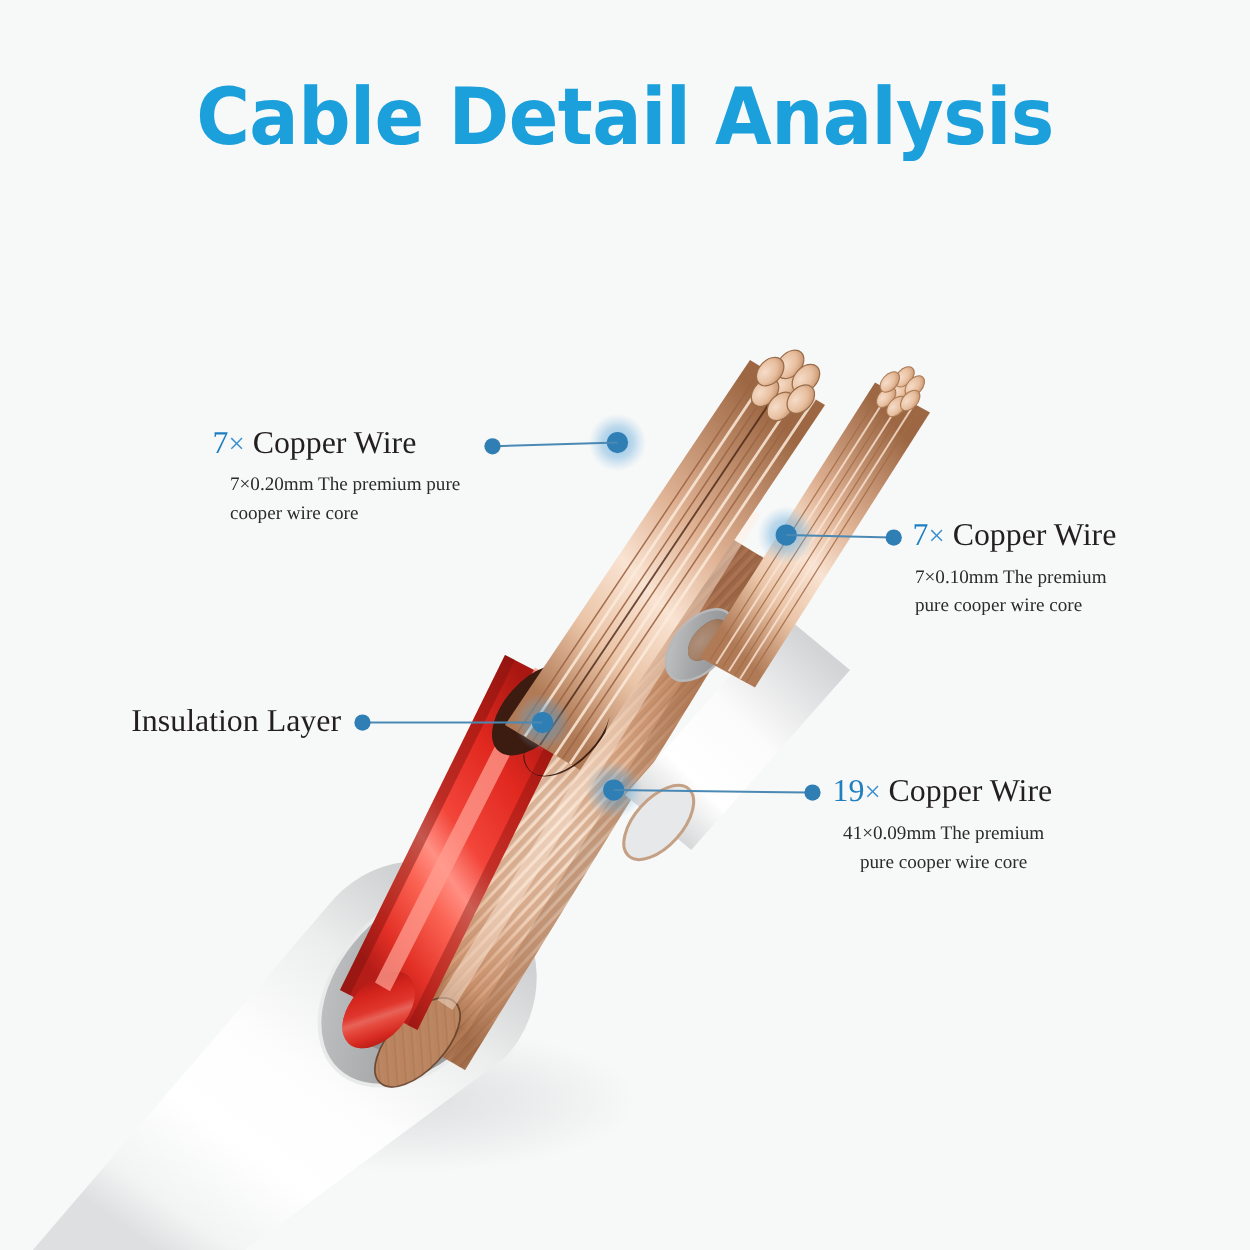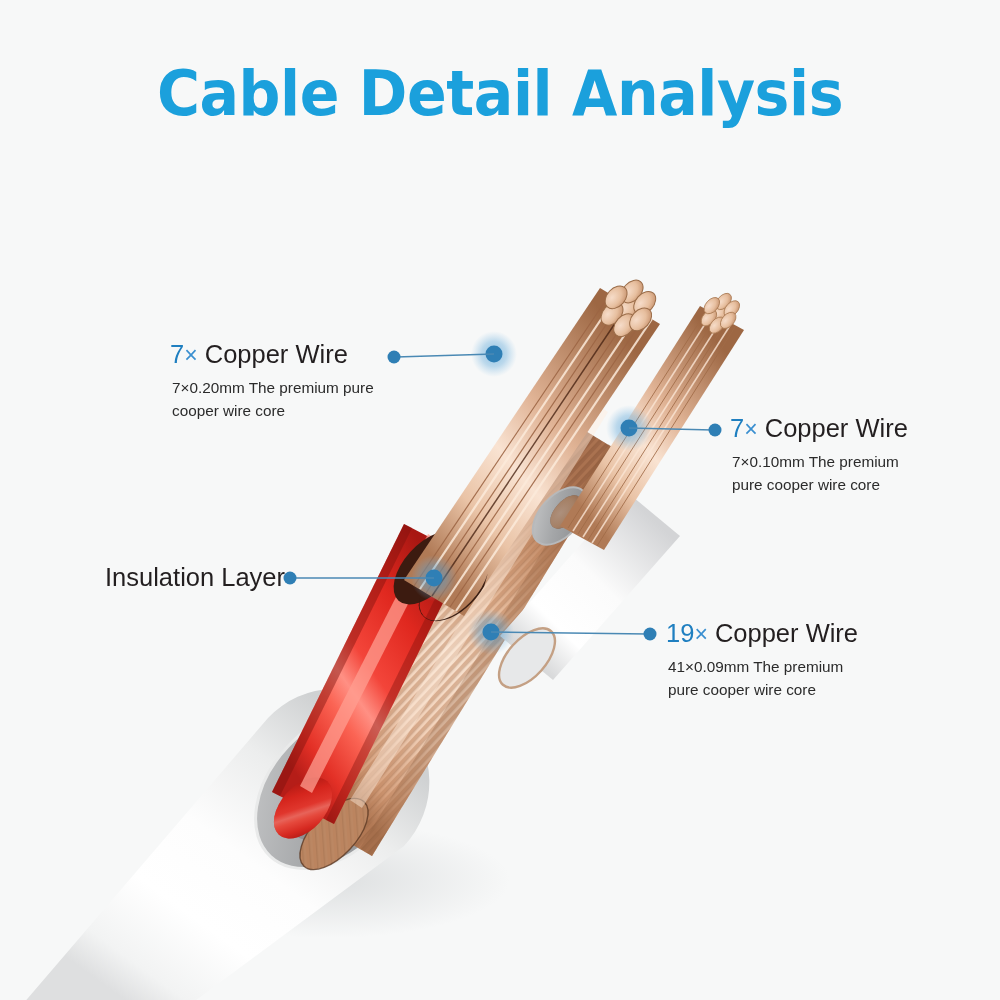--- a/index.html
+++ b/index.html
@@ -23,42 +23,42 @@
     font-size:63px;
     letter-spacing:-0.5px;
     color:#1ba0dc;
     transform:scaleX(0.93);
     transform-origin:50% 50%;
     white-space:nowrap;
     user-select:none;
   }
 
   
-  .callout{position:absolute;}
+  .callout{position:absolute;font-family:Liberation Serif, serif;}
   .callout .headline{
     font-size:25.5px;
     color:#231f20;
     white-space:nowrap;
     line-height:1.05;
   }
   .callout .headline .count{color:#1f7fc0;}
   .callout .headline .times{color:#3a8fd0;font-size:23px;}
   .callout .sub{
     margin-top:9px;
     font-size:15.3px;
     color:#2b2b2b;
     line-height:1.50;
     white-space:pre-line;
   }
   .callout.c1{left:170px;top:341px;}
-  .callout.c1 .sub{margin-left:2px;}
+  .callout.c1 .sub{margin-left:14px;}
   .callout.c2{left:730px;top:415px;}
   .callout.c2 .sub{margin-left:2px;}
   .callout.c3{left:666px;top:620px;}
-  .callout.c3 .sub{margin-left:2px;}
+  .callout.c3 .sub{margin-left:2px;text-align:center;}
   .callout.c4{left:76px;top:564px;margin-left:29px;}
 
   
   svg.layer{position:absolute;left:0;top:0;width:1000px;height:1000px;}
   svg.leaders{pointer-events:none;}
 </style>
 </head>
 <body>
 
 <div id="stage">

